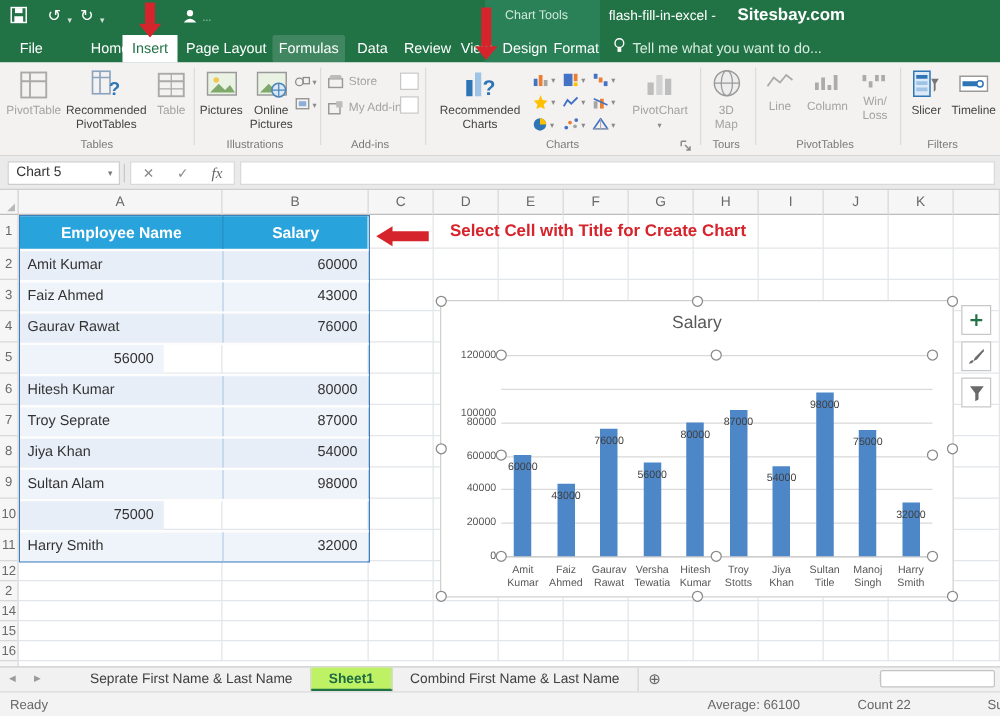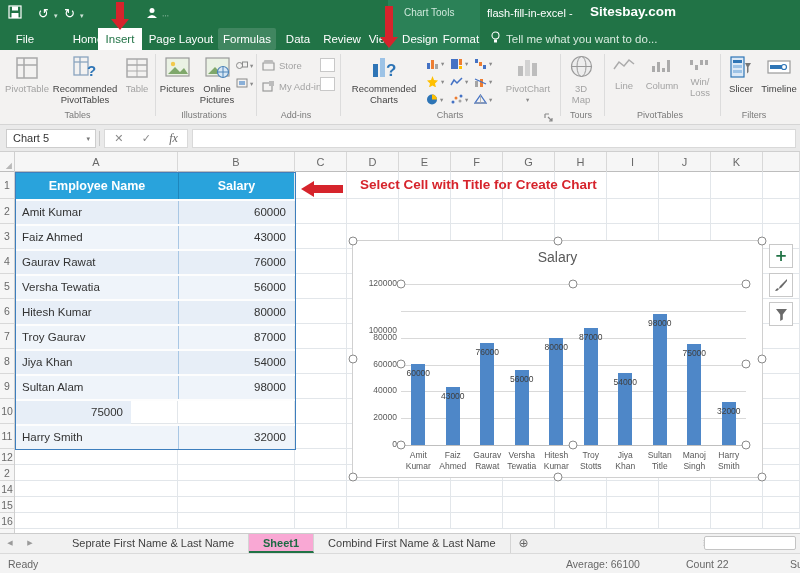--- a/index.html
+++ b/index.html
@@ -86,21 +86,21 @@
   .bar-label { position:absolute; left:50%; transform:translateX(-50%); font-size:8.5px; color:#3F3F3F; white-space:nowrap; }
   .xlab { margin-top:5px; text-align:center; font-size:8.5px; color:#595959; line-height:11px; }
   .handle { position:absolute; width:9px; height:9px; border-radius:50%; background:#fff; border:1px solid #8a8a8a; z-index:6; transform:translate(-50%,-50%); }
   .side-btn { position:absolute; width:24px; height:24px; background:#fff; border:1px solid #C8C8C8; z-index:6;
      display:flex; align-items:center; justify-content:center; }
 
   
   .tabbar { position:absolute; left:0; top:533px; width:800px; height:20px; background:#F1F1F1; border-top:1px solid #CCC; display:flex; align-items:stretch; }
   .navarr { width:20px; text-align:center; font-size:7px; color:#9a9a9a; line-height:19px; }
   .sheet-tab { padding:0 14px; font-size:11px; color:#3f3f3f; line-height:19px; border-right:1px solid #D4D4D4; white-space:nowrap; }
-  .sheet-tab.active { background:#f9a8d4; color:#1E6B43; font-weight:bold; border-bottom:2px solid var(--green); }
+  .sheet-tab.active { background:#bef264; color:#1E6B43; font-weight:bold; border-bottom:2px solid var(--green); }
   .addsheet { width:26px; text-align:center; font-size:12px; color:#666; line-height:19px; }
   .hscroll-thumb { position:absolute; left:704px; top:536px; width:92px; height:14px; background:#fff; border:1px solid #C4C4C4; border-radius:2px; z-index:2; }
   .statusbar { position:absolute; left:0; top:553px; width:800px; height:20px; background:#F3F3F3; border-top:1px solid #DADADA; font-size:10.5px; color:#676767; }
 </style>
 </head>
 <body>
 
 <div class="app" style="--green: #217346; --green-light: #2B8157; --hdr-blue: #29A3DC; --bar: #4E87C8; --red: #D6242C;">
 
   <div class="top-green">
@@ -500,29 +500,28 @@
         </div>
           <div class="trow">
           <div class="tcell nm">Faiz Ahmed</div>
           <div class="tcell sal">43000</div>
         </div>
           <div class="trow">
           <div class="tcell nm">Gaurav Rawat</div>
           <div class="tcell sal">76000</div>
         </div>
           <div class="trow">
-          <div class="tcell nm">Versha Tewatia</div>
           <div class="tcell sal">56000</div>
         </div>
           <div class="trow">
           <div class="tcell nm">Hitesh Kumar</div>
           <div class="tcell sal">80000</div>
         </div>
           <div class="trow">
-          <div class="tcell nm">Troy Gaurav</div>
+          <div class="tcell nm">Troy Seprate</div>
           <div class="tcell sal">87000</div>
         </div>
           <div class="trow">
           <div class="tcell nm">Jiya Khan</div>
           <div class="tcell sal">54000</div>
         </div>
           <div class="trow">
           <div class="tcell nm">Sultan Alam</div>
           <div class="tcell sal">98000</div>
         </div>

